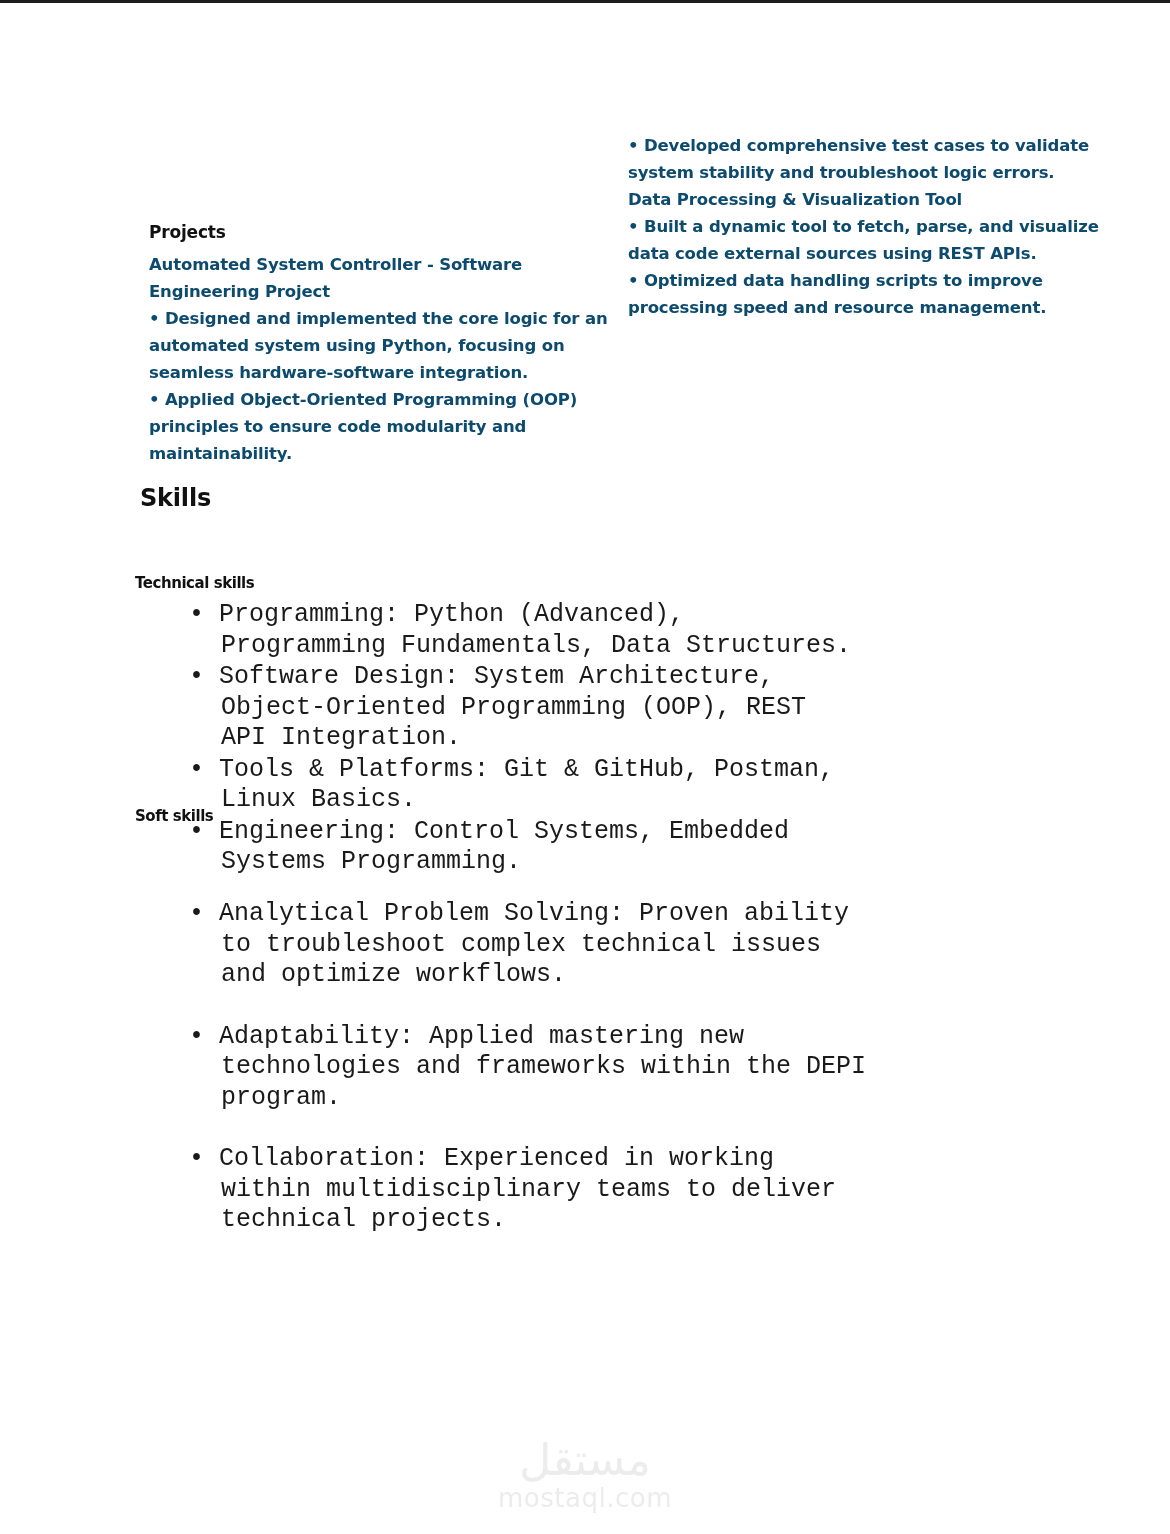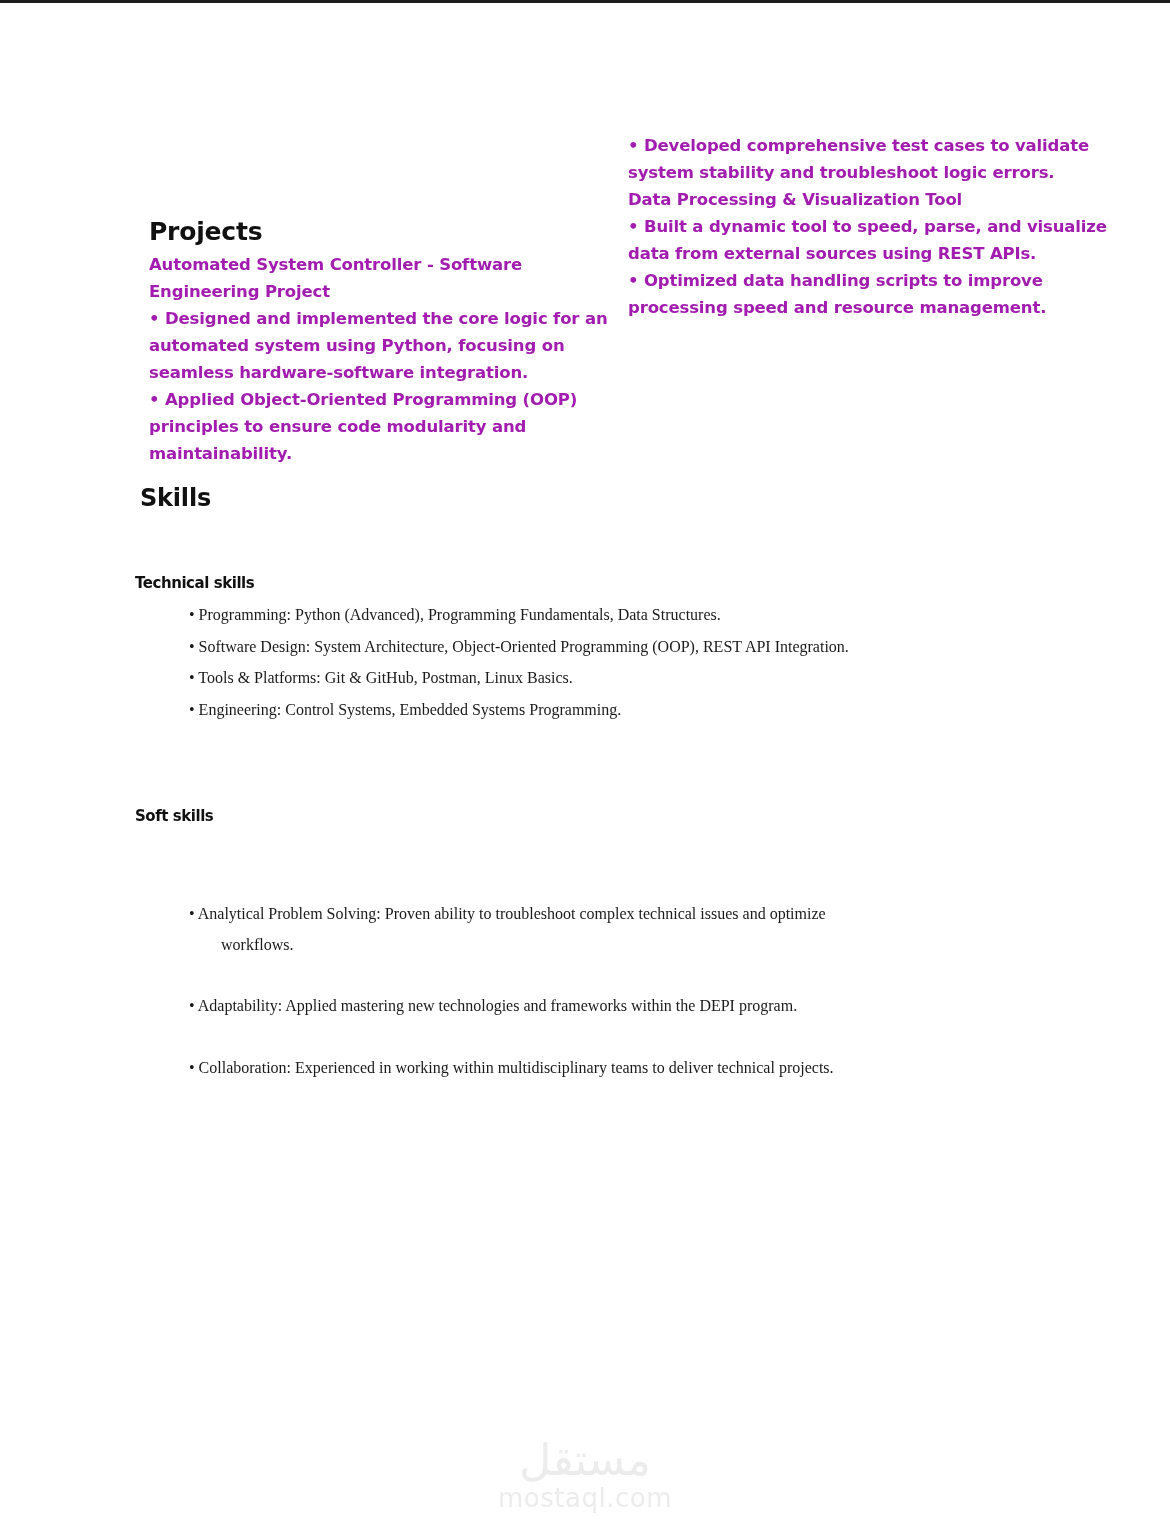--- a/index.html
+++ b/index.html
@@ -24,33 +24,33 @@
   
   .projects-col {
     position: absolute;
     left: 149px;
     top: 214px;
     width: 480px;
   }
   .section-title {
     font-family: "DejaVu Sans", sans-serif;
     font-weight: bold;
-    font-size: 25px;
+    font-size: 17px;
     line-height: 30px;
     letter-spacing: -0.2px;
     color: #111111;
     margin: 0 0 4px 0;
   }
   .bold-body {
     font-family: "DejaVu Sans", sans-serif;
     font-weight: bold;
     font-size: 16.5px;
     line-height: 27px;
     letter-spacing: -0.15px;
-    color: #a21caf;
+    color: #0c4a6e;
     margin: 0;
   }
   .bold-body p {
     margin: 0;
   }
 
   
   .projects-col-right {
     position: absolute;
     left: 628px;
@@ -89,22 +89,22 @@
   .bullet-list {
     position: absolute;
     list-style: none;
     margin: 0;
     padding: 0;
   }
   #technical-list { left: 173px; top: 597px; width: 700px; }
   #soft-list      { left: 173px; top: 896px; width: 710px; }
 
   .bullet-item {
-    font-family: Liberation Serif, serif;
-    font-size: 16px;
+    font-family: Liberation Mono, monospace;
+    font-size: 25px;
     line-height: 30.5px;
     color: #1a1a1a;
     padding-left: 16px;
     text-indent: -16px;
     margin: 0 16px 1px 0;
   }
   
   .bullet-item {
     padding-left: 48px;
     text-indent: -32px;
@@ -153,21 +153,21 @@
       <p>Automated System Controller - Software Engineering Project</p>
       <p>• Designed and implemented the core logic for an automated system using Python, focusing on seamless hardware-software integration.</p>
       <p>• Applied Object-Oriented Programming (OOP) principles to ensure code modularity and maintainability.</p>
     </div>
   </div>
 
   <div class="projects-col-right">
     <div class="bold-body">
       <p>• Developed comprehensive test cases to validate system stability and troubleshoot logic errors.</p>
       <p>Data Processing &amp; Visualization Tool</p>
-      <p>• Built a dynamic tool to speed, parse, and visualize data from external sources using REST APIs.</p>
+      <p>• Built a dynamic tool to fetch, parse, and visualize data code external sources using REST APIs.</p>
       <p>• Optimized data handling scripts to improve processing speed and resource management.</p>
     </div>
   </div>
 
   <h2 class="skills-title">Skills</h2>
 
   <h3 class="sub-label" id="technical-label">Technical skills</h3>
 
   <ul class="bullet-list" id="technical-list">
     <li class="bullet-item">• Programming: Python (Advanced), Programming Fundamentals, Data Structures.</li>

